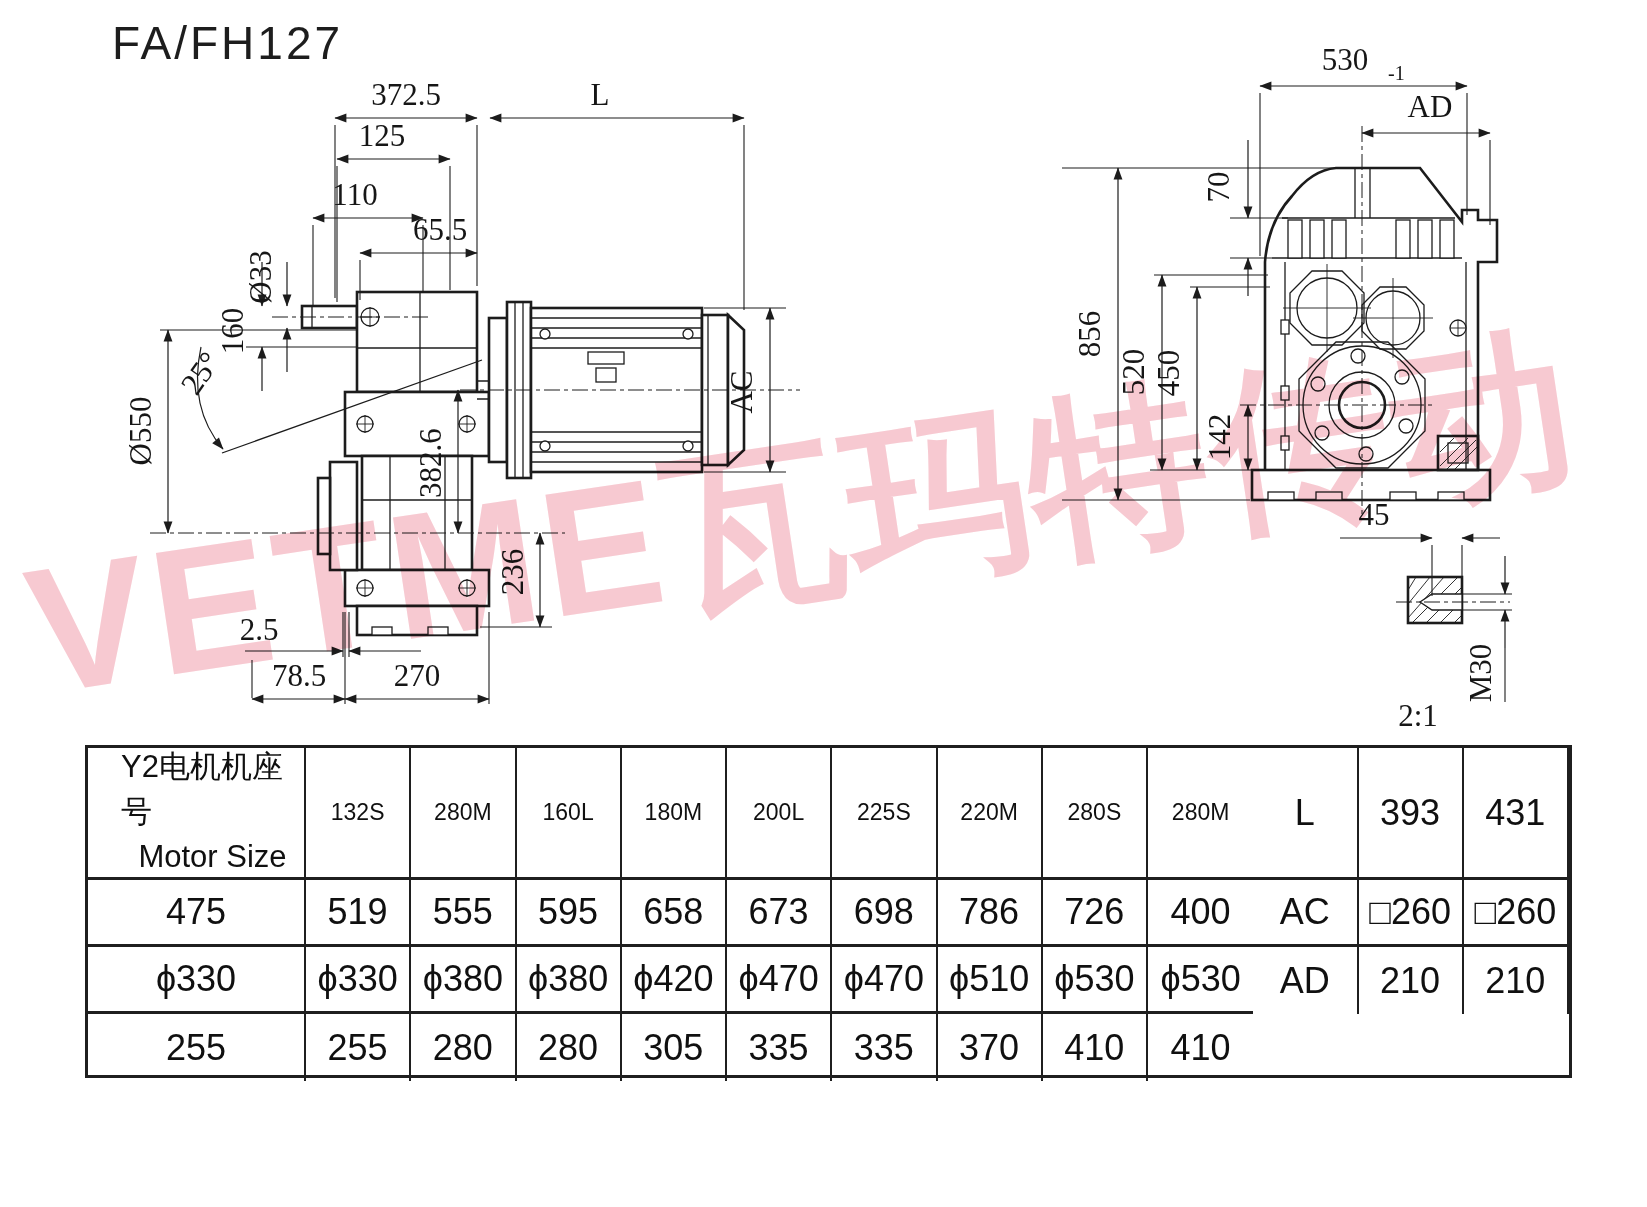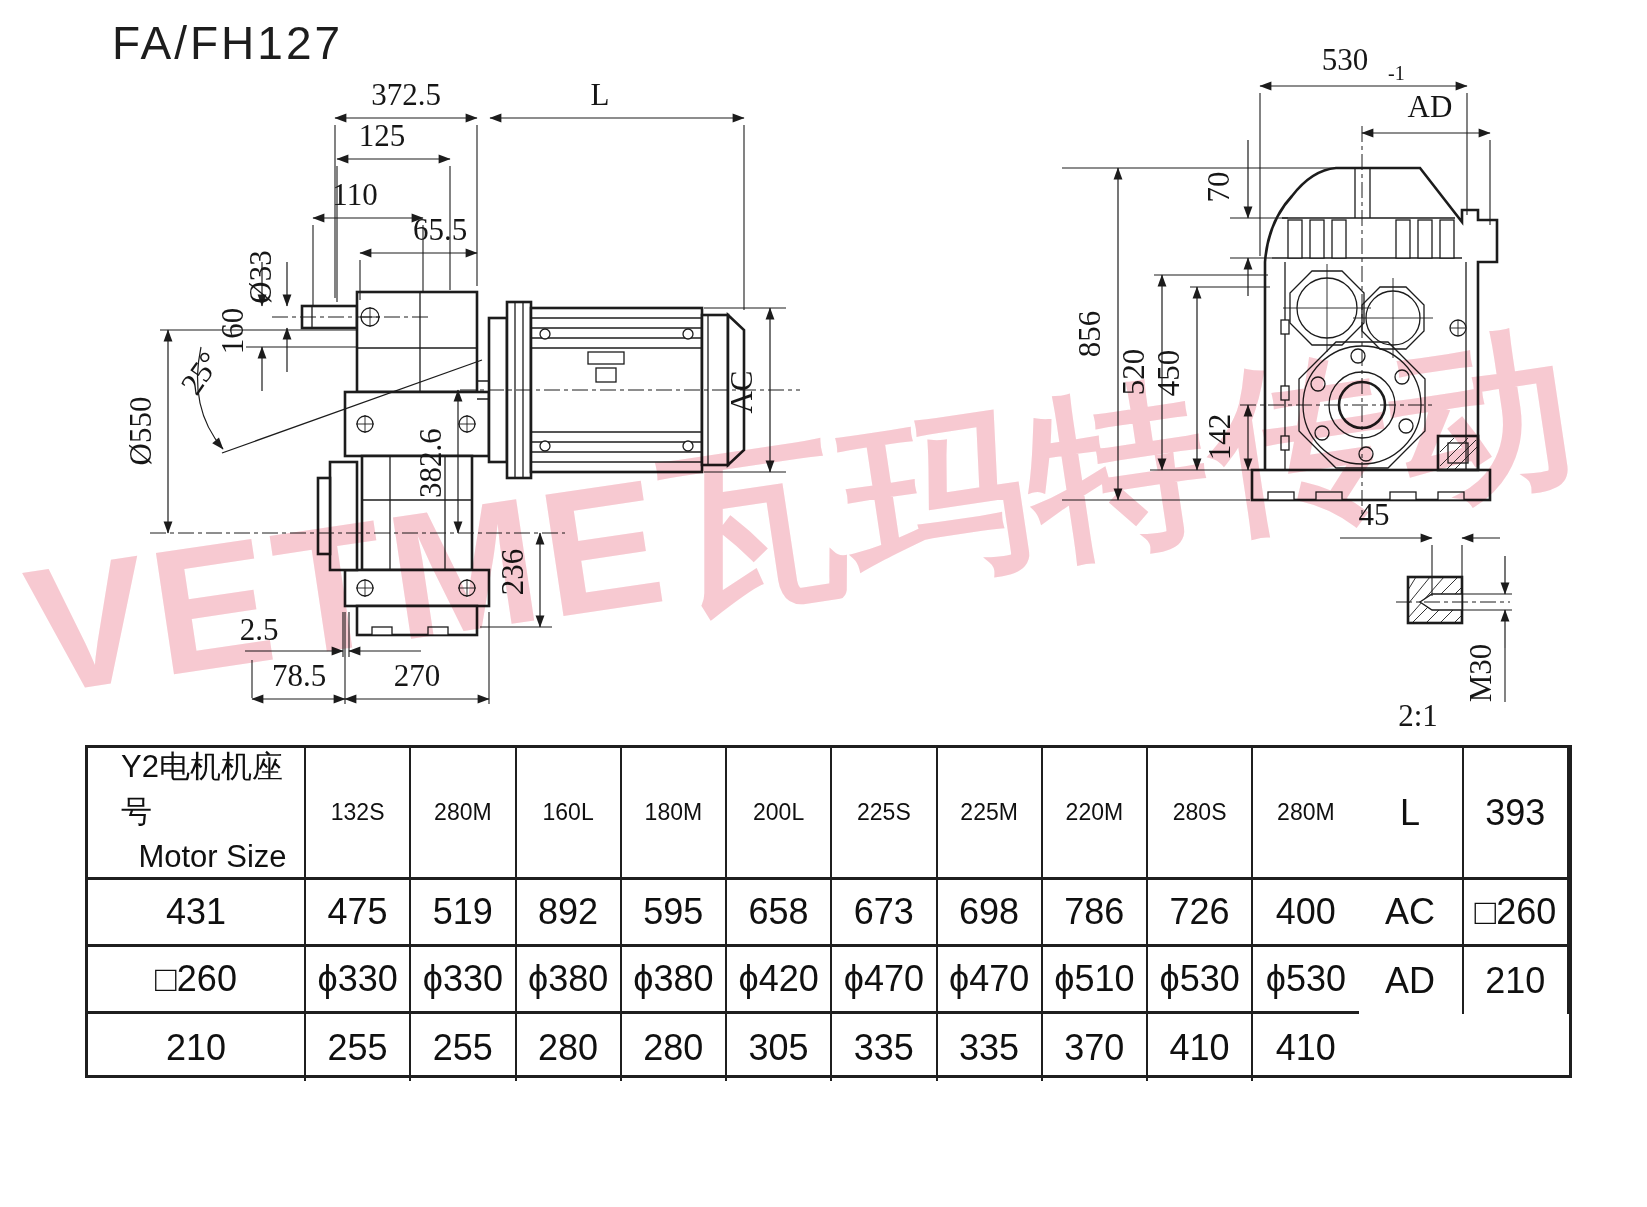--- a/index.html
+++ b/index.html
@@ -293,31 +293,30 @@
     <div class="cell hfirst">
       <div>Y2电机机座号</div>
       <div>Motor Size</div>
     </div>
     <div class="cell chead">132S</div>
     <div class="cell chead">280M</div>
     <div class="cell chead">160L</div>
     <div class="cell chead">180M</div>
     <div class="cell chead">200L</div>
     <div class="cell chead">225S</div>
-    <div class="cell chead">225M</div>
     <div class="cell chead">220M</div>
     <div class="cell chead">280S</div>
     <div class="cell chead lc">280M</div>
 
     <div class="cell">L</div>
     <div class="cell">393</div>
     <div class="cell">431</div>
     <div class="cell">475</div>
     <div class="cell">519</div>
-    <div class="cell">892</div>
+    <div class="cell">555</div>
     <div class="cell">595</div>
     <div class="cell">658</div>
     <div class="cell">673</div>
     <div class="cell">698</div>
     <div class="cell">786</div>
     <div class="cell">726</div>
     <div class="cell lc">400</div>
 
     <div class="cell">AC</div>
     <div class="cell">□260</div>

